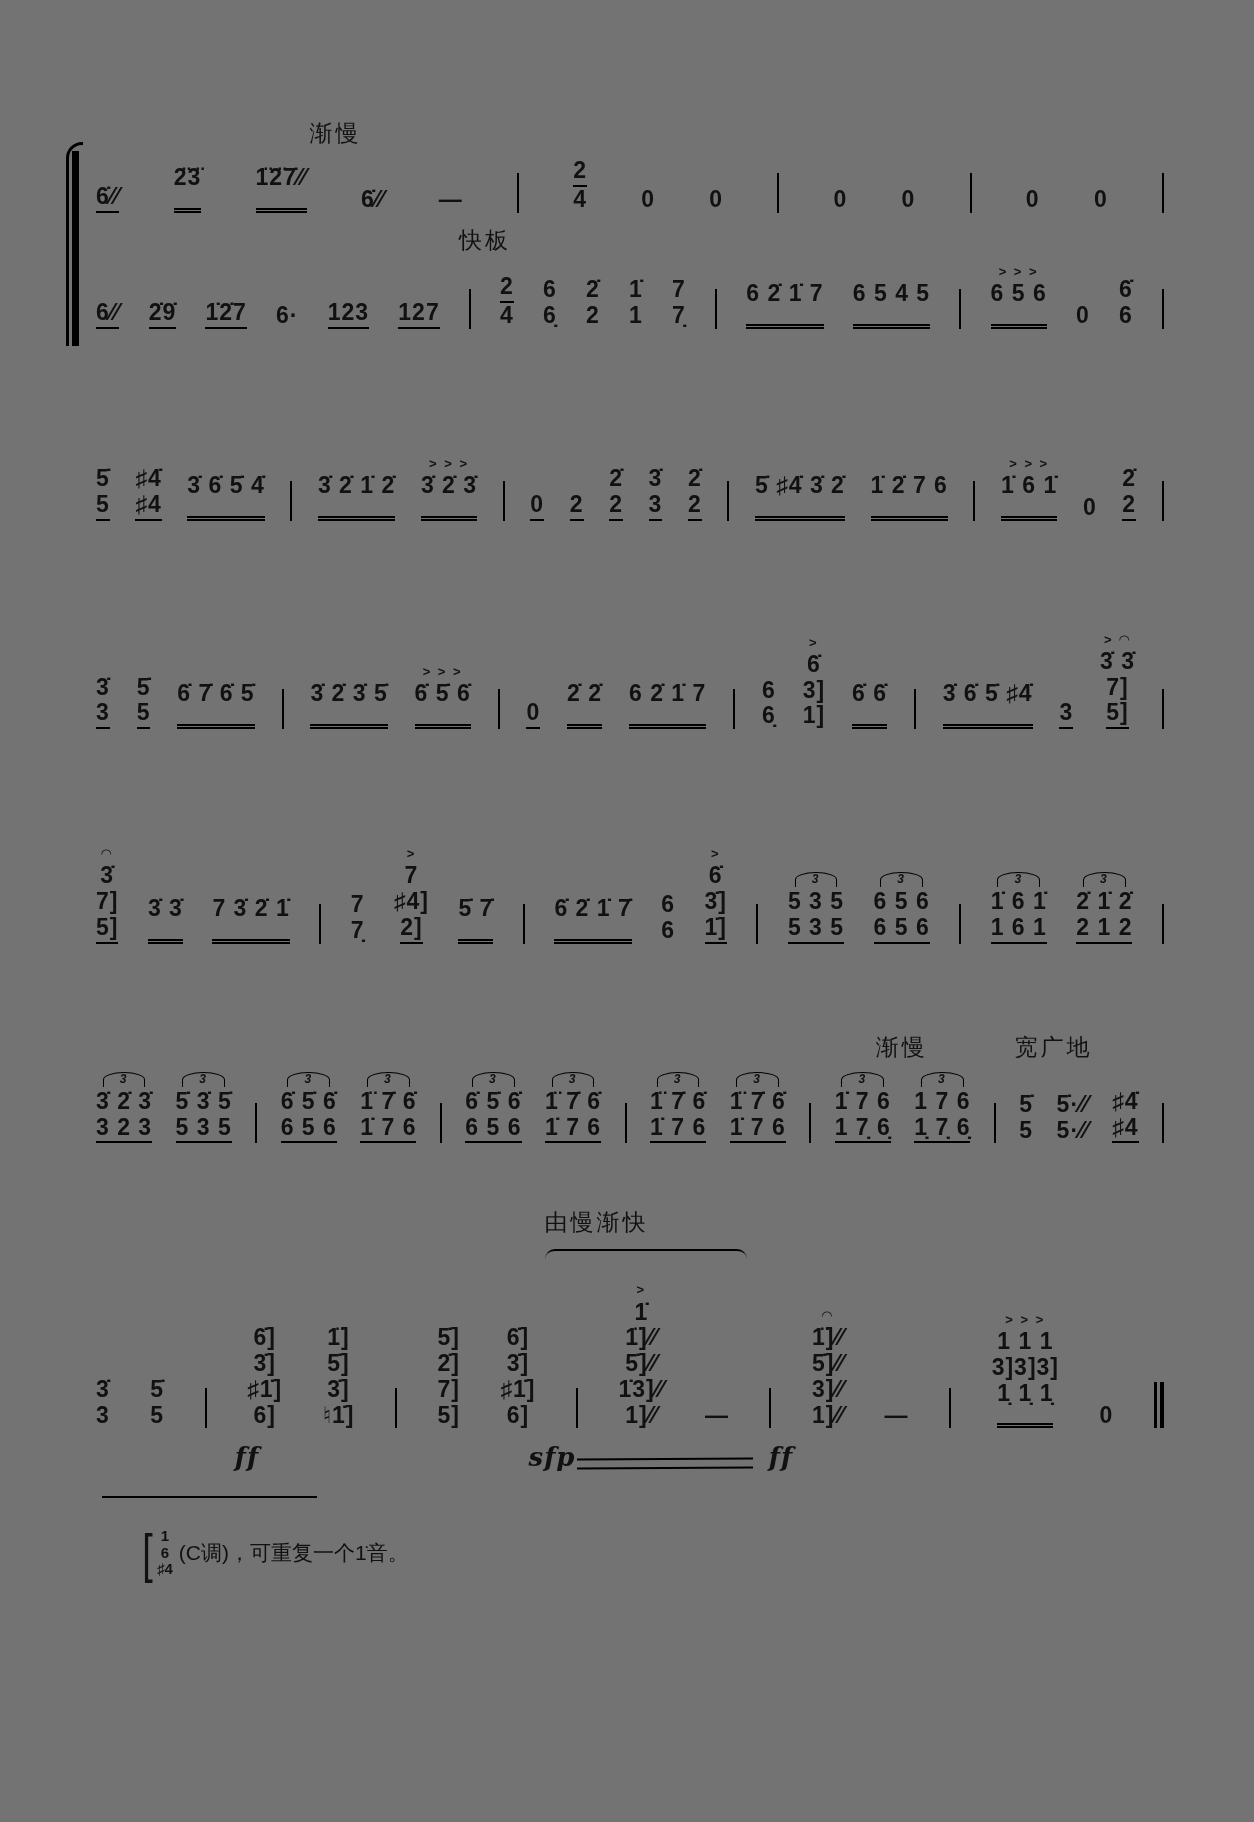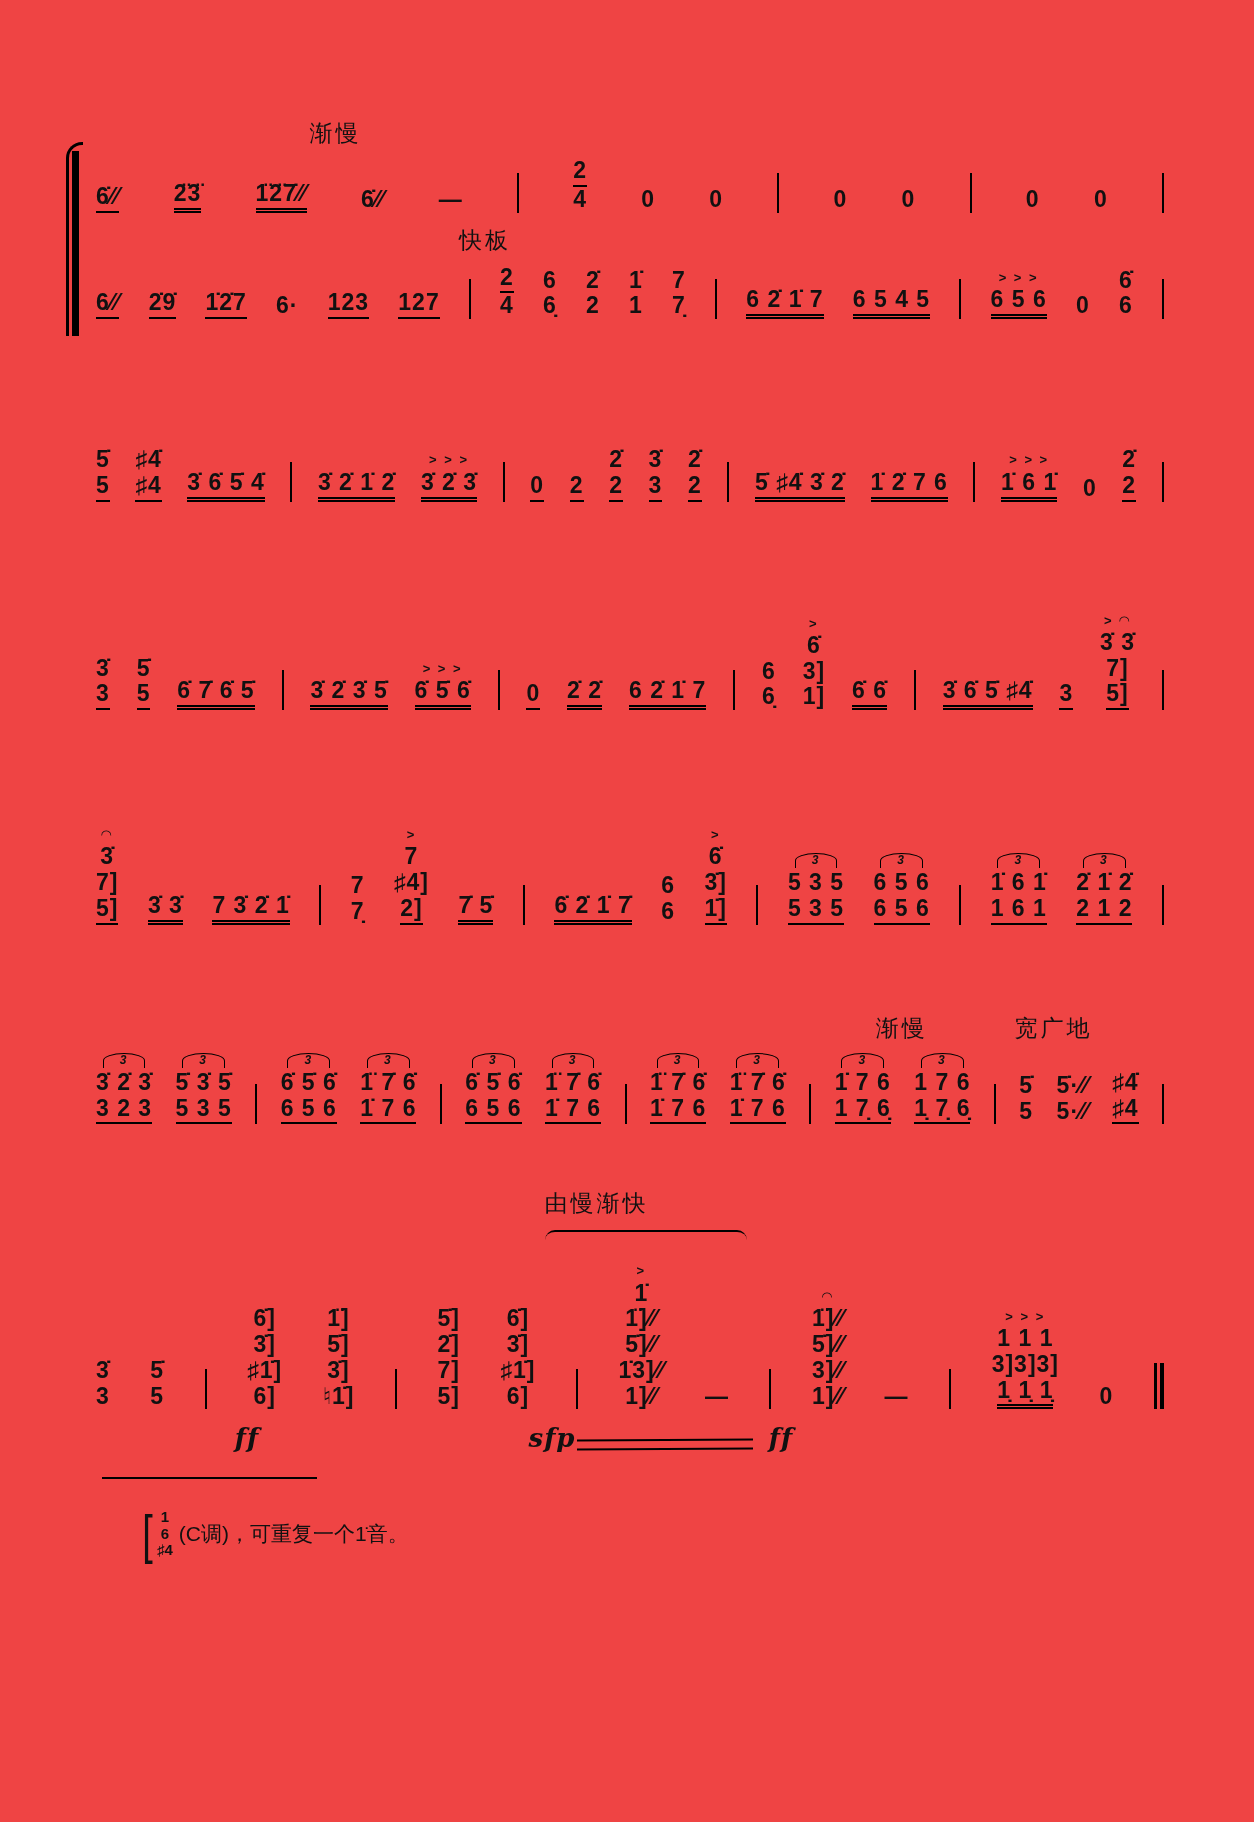--- a/index.html
+++ b/index.html
@@ -1,35 +1,35 @@
 <!DOCTYPE html>
 <html><head>
 <meta charset="utf-8">
 <style>
   html,body{margin:0;padding:0;background:#e8e8e8;}
   .page{
-    position:relative;width:1254px;height:1822px;margin:0 auto;background:#ef4444;
+    position:relative;width:1254px;height:1822px;margin:0 auto;background:#737373;
     font-family:"Liberation Sans","DejaVu Sans",sans-serif;color:#111;overflow:hidden;
   }
   .content{position:absolute;left:96px;top:130px;width:1068px;}
   
   .system{position:relative;}
   .system-1{margin-top:28px;}
   .system-2{margin-top:128px;}
   .system-3{margin-top:112px;}
   .system-4{margin-top:118px;}
   .system-5{margin-top:128px;}
   .system-6{margin-top:140px;margin-bottom:68px;}
   .vrow{display:flex;justify-content:space-between;align-items:flex-end;position:relative;width:100%;}
   .vrow + .vrow{margin-top:52px;}
   .tok{display:flex;flex-direction:column;align-items:center;justify-content:flex-end;
        font-weight:bold;font-size:23px;line-height:1.12;letter-spacing:1px;white-space:pre;}
   .tl{text-align:center;}
   .u1{border-bottom:2px solid #000;padding-bottom:1px;}
-  .u2{border-bottom:5px double #000;padding-bottom:1px;}
+  .u2{border-bottom:5px double #000;padding-bottom:17px;}
   .ann{font-size:13px;font-weight:bold;line-height:1.1;letter-spacing:2px;margin-bottom:2px;}
   .arc{border:1.5px solid #000;border-bottom:none;border-radius:100% 100% 0 0;
        padding:0 16px 1px 16px;font-size:12px;font-style:italic;}
   .bar{width:2px;background:#000;height:40px;align-self:flex-end;margin-bottom:0;}
   .bar.final{width:10px;background:linear-gradient(to right,#000 0 3px,transparent 3px 6px,#000 6px 10px);height:46px;}
   .brace{position:absolute;left:-30px;top:-16px;height:calc(100% + 30px);width:14px;
          border-left:3px solid #000;border-top:3px solid #000;border-radius:16px 0 0 0;}
   .brace::after{content:"";position:absolute;left:3px;top:6px;bottom:0;width:7px;background:#000;}
   .tempo{position:absolute;top:-40px;font-size:23px;font-weight:normal;letter-spacing:3px;white-space:nowrap;}
   .tempo.high{top:-76px;}
@@ -147,21 +147,21 @@
           </div>
         </div>
         <div class="system system-4">
           <div class="vrow">
             <div class="tok"><div class="tl ann">◠</div><div class="tl">3̇</div><div class="tl">7]</div><div class="tl u1">5]</div></div>
             <div class="tok"><div class="tl u2">3̇ 3̇</div></div>
             <div class="tok"><div class="tl u2">7 3̇ 2̇ 1̇</div></div>
             <div class="bar"></div>
             <div class="tok"><div class="tl">7</div><div class="tl">7̣</div></div>
             <div class="tok"><div class="tl ann">&gt;</div><div class="tl">7</div><div class="tl">♯4]</div><div class="tl u1">2]</div></div>
-            <div class="tok"><div class="tl u2">7̇ 5̇</div></div>
+            <div class="tok"><div class="tl u2">5̇ 7̇</div></div>
             <div class="bar"></div>
             <div class="tok"><div class="tl u2">6̇ 2̇ 1̇ 7̇</div></div>
             <div class="tok"><div class="tl">6</div><div class="tl">6</div></div>
             <div class="tok"><div class="tl ann">&gt;</div><div class="tl">6̇</div><div class="tl">3̇]</div><div class="tl u1">1̇]</div></div>
             <div class="bar"></div>
             <div class="tok"><div class="tl ann arc">3</div><div class="tl">5 3 5</div><div class="tl u1">5 3 5</div></div>
             <div class="tok"><div class="tl ann arc">3</div><div class="tl">6 5 6</div><div class="tl u1">6 5 6</div></div>
             <div class="bar"></div>
             <div class="tok"><div class="tl ann arc">3</div><div class="tl">1̇ 6 1̇</div><div class="tl u1">1 6 1</div></div>
             <div class="tok"><div class="tl ann arc">3</div><div class="tl">2̇ 1̇ 2̇</div><div class="tl u1">2 1 2</div></div>

